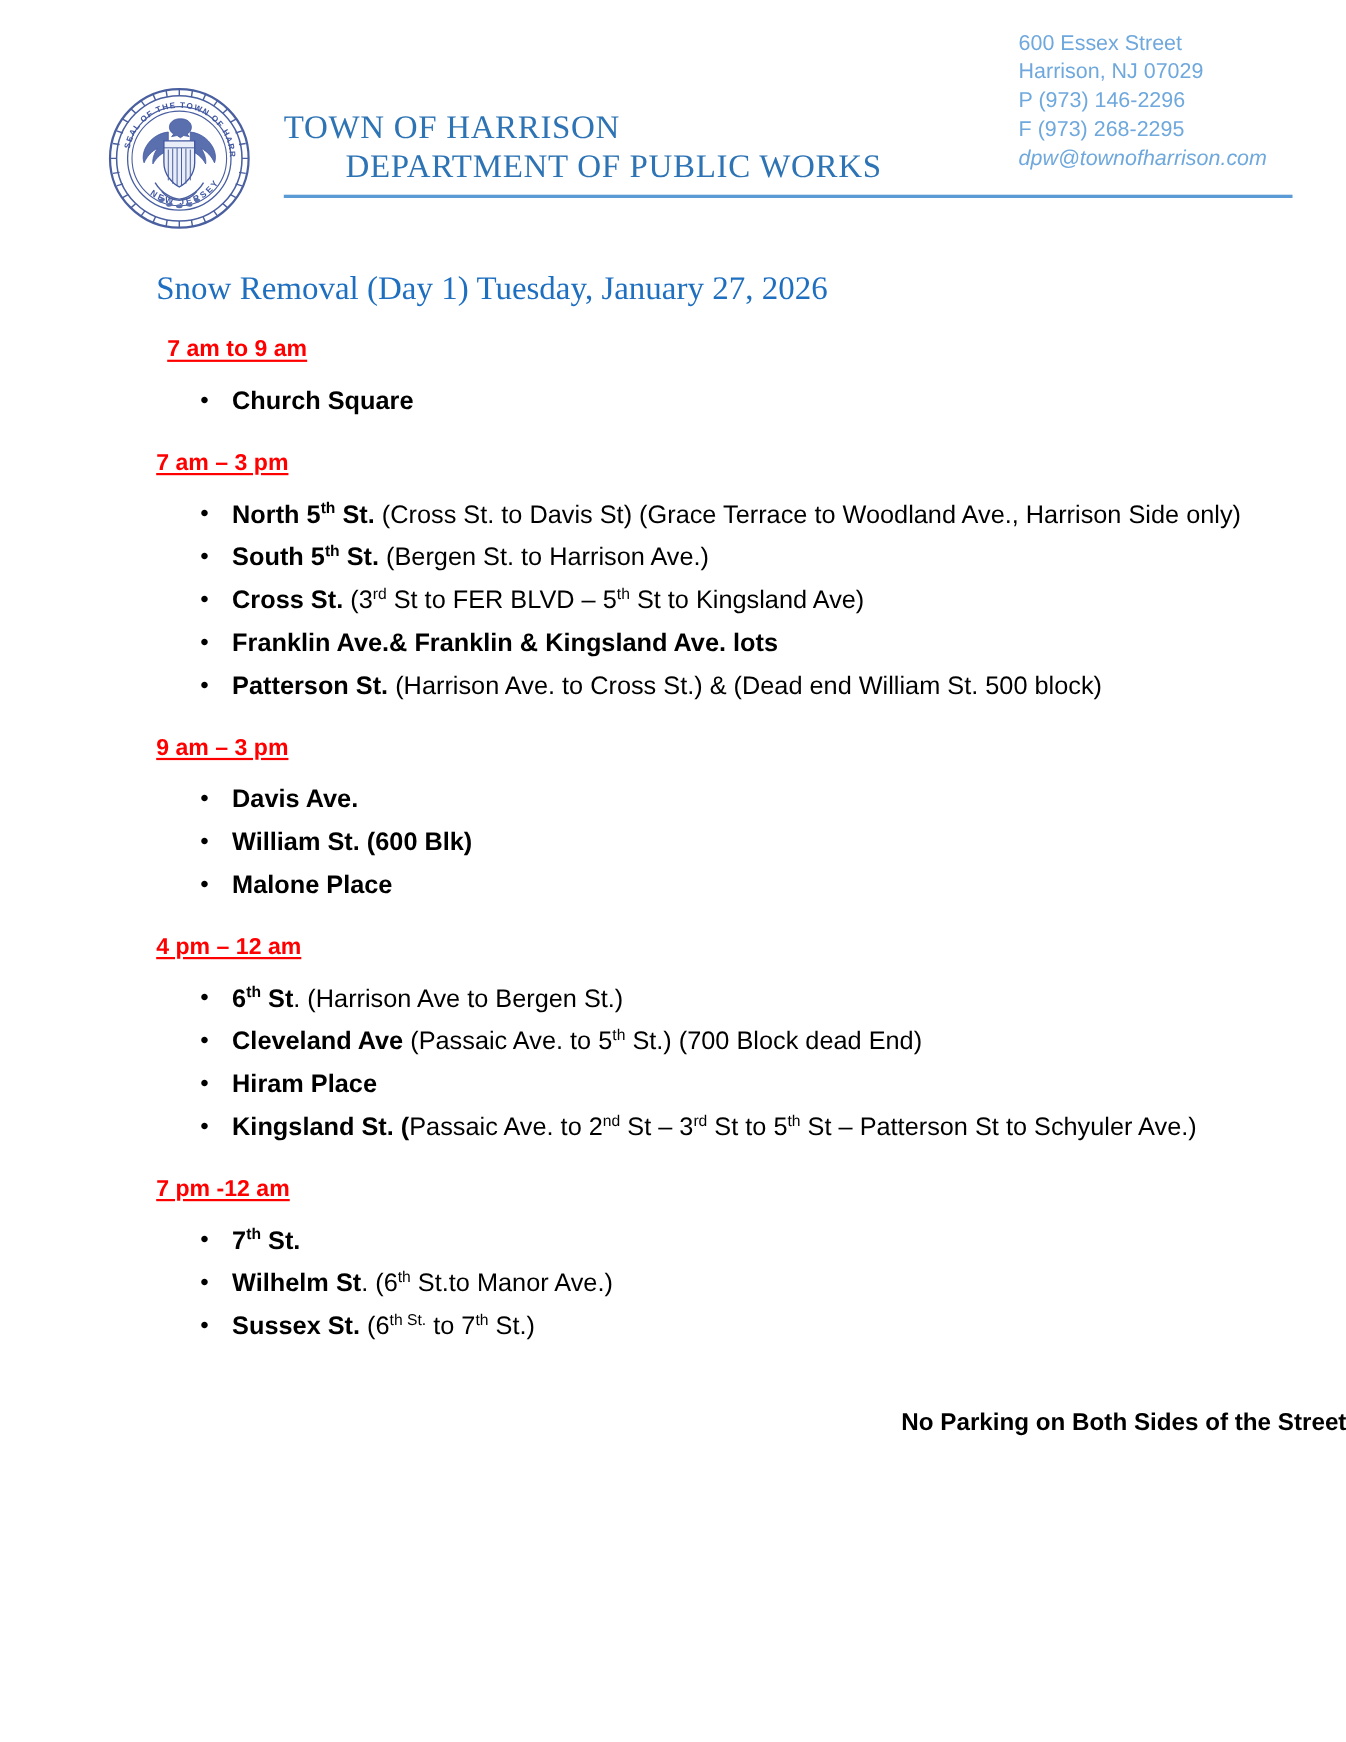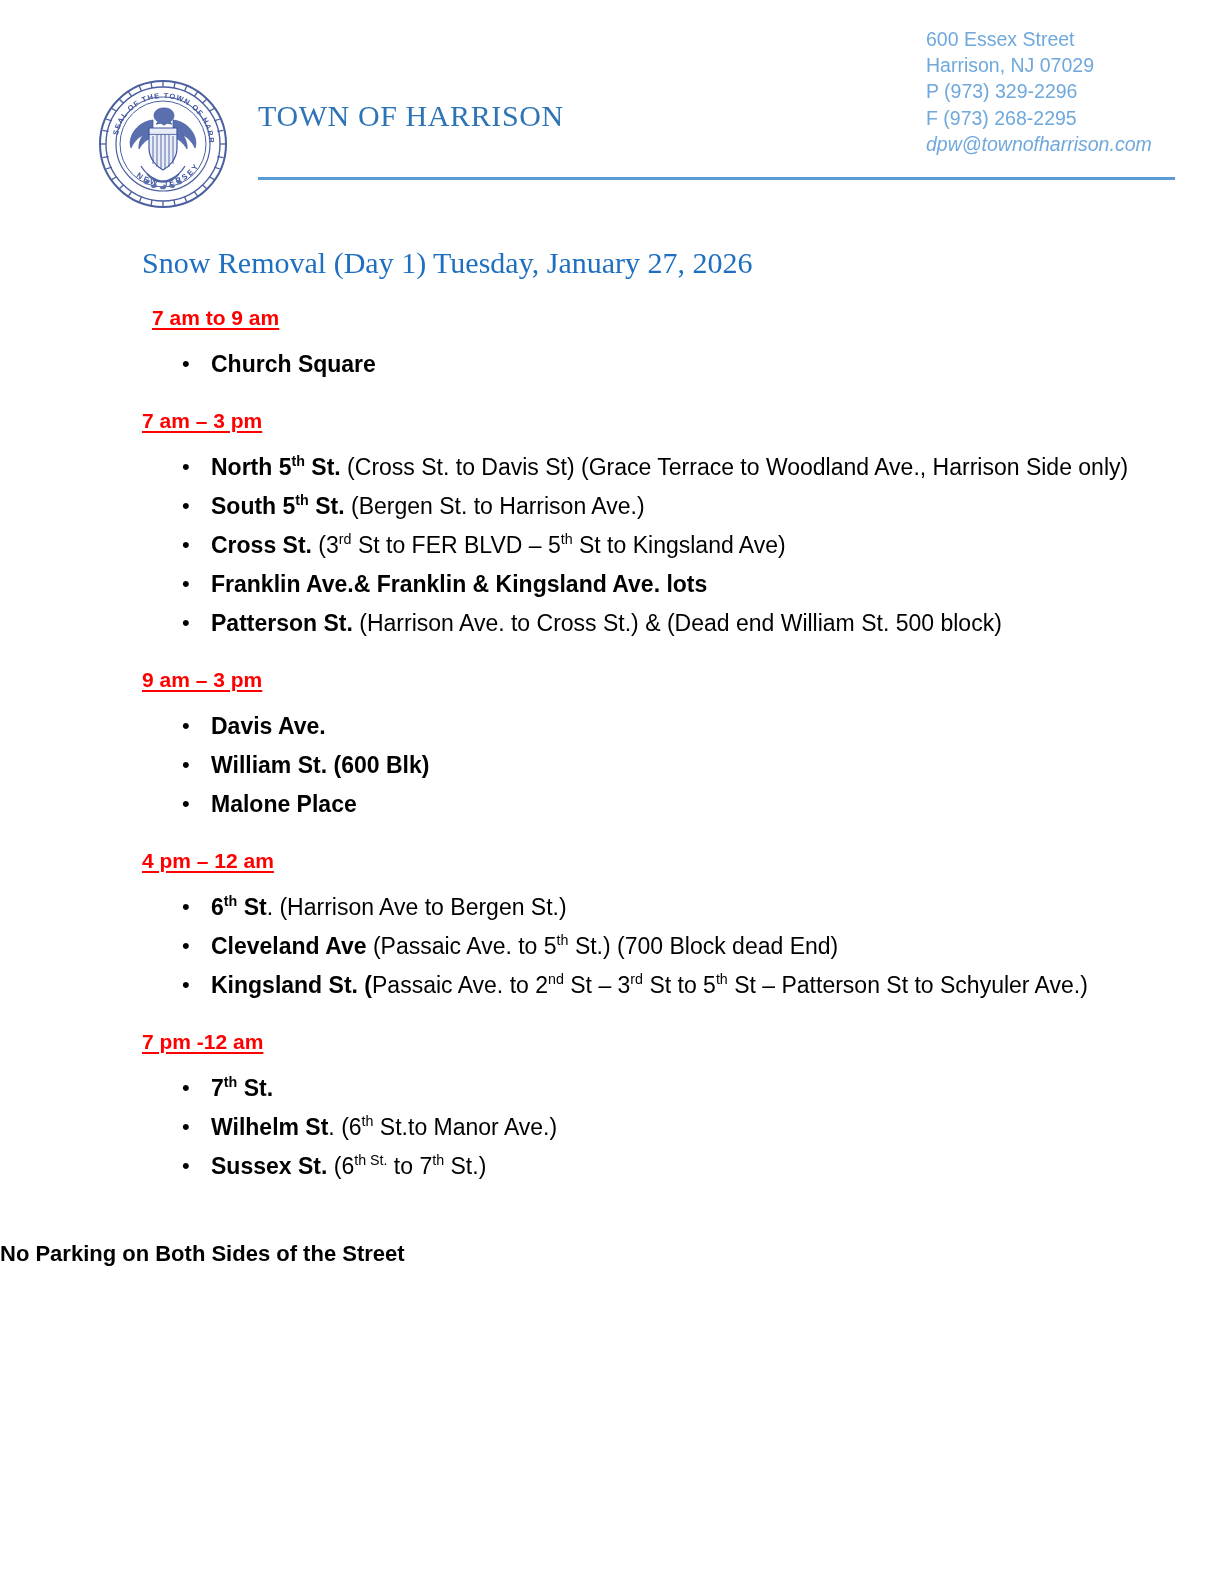--- a/index.html
+++ b/index.html
@@ -117,25 +117,24 @@
     color: #000;
   }
   .bullet-item b { font-weight: bold; }
   .bullet-item sup {
     font-size: 0.62em;
     vertical-align: super;
     line-height: 0;
   }
 
   .footer-note {
-    text-align: left;
+    text-align: right;
     font-weight: bold;
     font-size: 22px;
     margin-top: 56px;
-    padding-right: 16px;
   }
 </style>
 </head>
 <body>
 
 <div class="letterhead">
 
   <div class="seal">
     <svg viewBox="0 0 132 132" xmlns="http://www.w3.org/2000/svg">
       <defs>
@@ -217,26 +216,27 @@
         <ellipse cx="57" cy="108" rx="3" ry="1.8" transform="rotate(-12 57 108)"></ellipse>
         <ellipse cx="66" cy="109.5" rx="3" ry="1.8"></ellipse>
         <ellipse cx="75" cy="108" rx="3" ry="1.8" transform="rotate(12 75 108)"></ellipse>
         <ellipse cx="82" cy="104" rx="3" ry="1.8" transform="rotate(25 82 104)"></ellipse>
       </g>
     </svg>
   </div>
 
   <div class="org-block">
     <div class="org-line org-line-1">TOWN OF HARRISON</div>
+    <div class="org-line org-line-2">DEPARTMENT OF PUBLIC WORKS</div>
   </div>
 
   <div class="contact-block">
     <div class="contact-line">600 Essex Street</div>
     <div class="contact-line">Harrison, NJ 07029</div>
-    <div class="contact-line">P (973) 329-2296</div>
+    <div class="contact-line">P (973) 146-2296</div>
     <div class="contact-line">F (973) 268-2295</div>
     <div class="contact-line contact-email">dpw@townofharrison.com</div>
   </div>
 
   <div class="head-rule"></div>
 </div>
 
 <div class="doc-body">
   <h1 class="doc-title">Snow Removal (Day 1) Tuesday, January 27, 2026</h1>
 
@@ -256,20 +256,21 @@
       <div><div class="time-heading">9 am – 3 pm</div></div>
       <ul class="bullet-list">
         <li class="bullet-item"><b>Davis Ave.</b></li>
         <li class="bullet-item"><b>William St. (600 Blk)</b></li>
         <li class="bullet-item"><b>Malone Place</b></li>
       </ul>
       <div><div class="time-heading">4 pm – 12 am</div></div>
       <ul class="bullet-list">
         <li class="bullet-item"><b>6<sup>th</sup> St</b><span>. (Harrison Ave to Bergen St.)</span></li>
         <li class="bullet-item"><b>Cleveland Ave</b><span> (Passaic Ave. to 5<sup>th</sup> St.) (700 Block dead End)</span></li>
+        <li class="bullet-item"><b>Hiram Place</b></li>
         <li class="bullet-item"><b>Kingsland St. (</b><span>Passaic Ave. to 2<sup>nd</sup> St – 3<sup>rd</sup> St to 5<sup>th</sup> St – Patterson St to Schyuler Ave.)</span></li>
       </ul>
       <div><div class="time-heading">7 pm -12 am</div></div>
       <ul class="bullet-list">
         <li class="bullet-item"><b>7<sup>th</sup> St.</b></li>
         <li class="bullet-item"><b>Wilhelm St</b><span>. (6<sup>th</sup> St.to Manor Ave.)</span></li>
         <li class="bullet-item"><b>Sussex St.</b><span> (6<sup>th St.</sup> to 7<sup>th</sup> St.)</span></li>
       </ul>
     </div>
 

